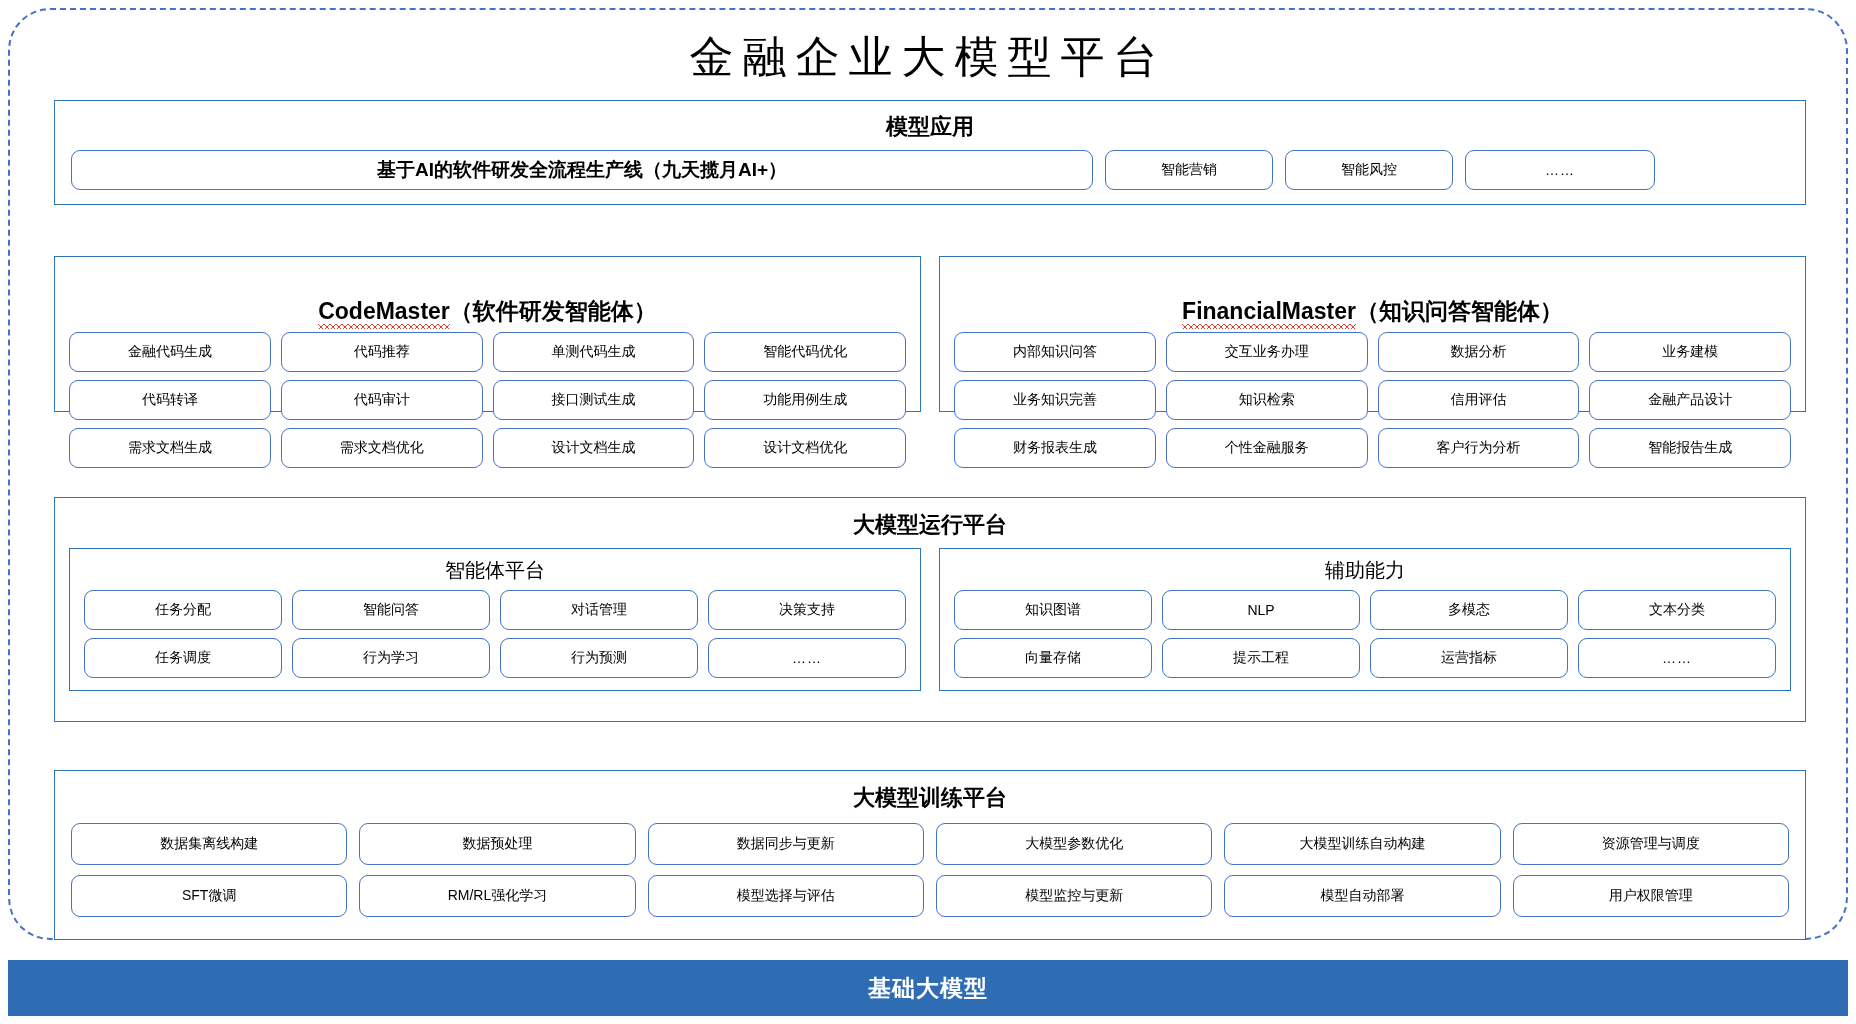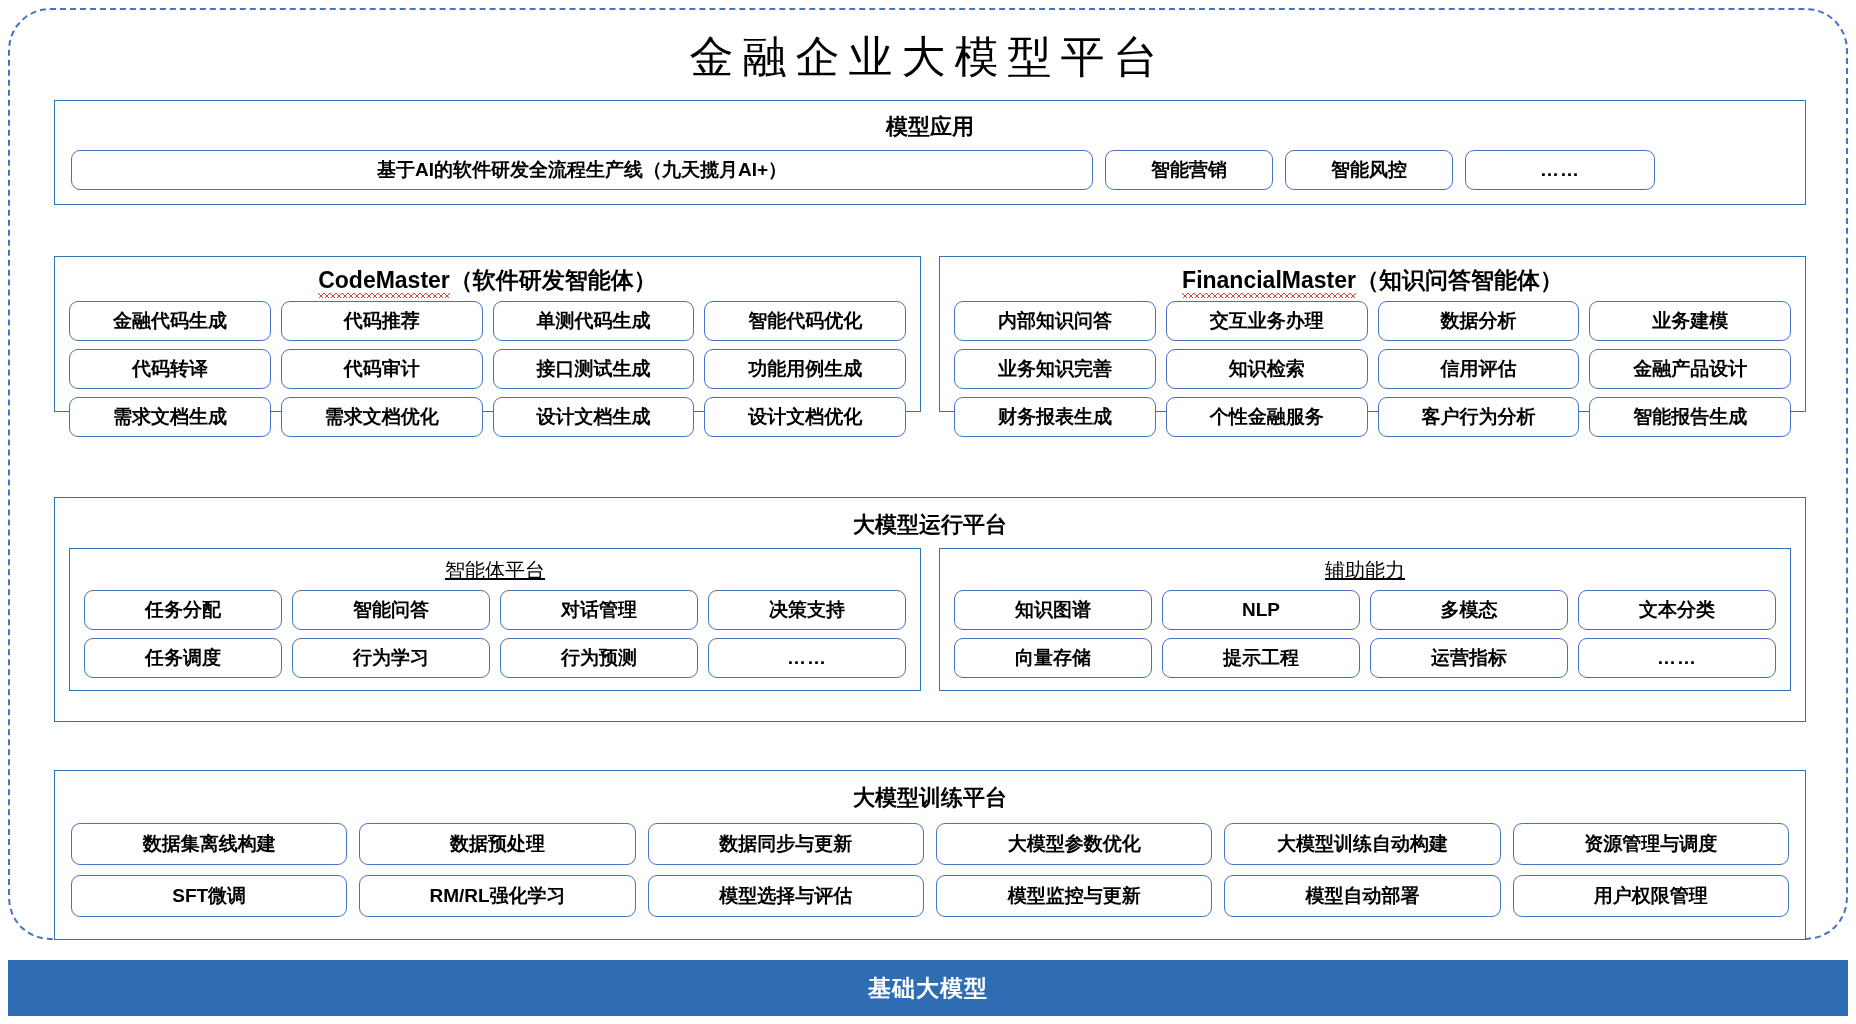--- a/index.html
+++ b/index.html
@@ -72,27 +72,26 @@
 
   
   .chip {
     border: 1.3px solid #4472C4;
     border-radius: 9px;
     background: #ffffff;
     display: flex;
     align-items: center;
     justify-content: center;
     text-align: center;
-    font-size: 19px;
+    font-size: 14px;
     color: #000000;
     height: 40px;
     white-space: nowrap;
     padding: 0 6px;
     overflow: hidden;
-    font-weight: bold;
   }
   .chip.bold { font-weight: bold; font-size: 19px; }
   .chip.ellipsis { letter-spacing: 1px; }
 
   
   .sec-app {
     position: absolute;
     left: 44px;
     top: 90px;
     width: 1752px;
@@ -129,20 +128,21 @@
     font-size: 23px;
     font-weight: bold;
     color: #000000;
     line-height: 1;
     padding: 4px 0 9px 0;
     white-space: nowrap;
   }
   .squiggle {
     display: inline-block;
     position: relative;
+    margin-top: 31px;
   }
   .squiggle::after {
     content: "";
     position: absolute;
     left: 0;
     right: 0;
     bottom: -6px;
     height: 5px;
     background-image:
       linear-gradient(45deg, transparent 42%, #E03C31 42%, #E03C31 58%, transparent 58%),
@@ -169,21 +169,21 @@
   .runtime-cols {
     display: flex;
     gap: 18px;
   }
   .runtime-col {
     flex: 1 1 0;
     border: 1.3px solid #2E75B6;
     background: #ffffff;
     padding: 8px 14px 12px 14px;
   }
-  .runtime-col .sub-title { padding: 3px 0 10px 0; text-decoration: underline; }
+  .runtime-col .sub-title { padding: 3px 0 10px 0; }
 
   
   .sec-train {
     position: absolute;
     left: 44px;
     top: 760px;
     width: 1752px;
     height: 170px;
     padding: 10px 16px 12px 16px;
   }

